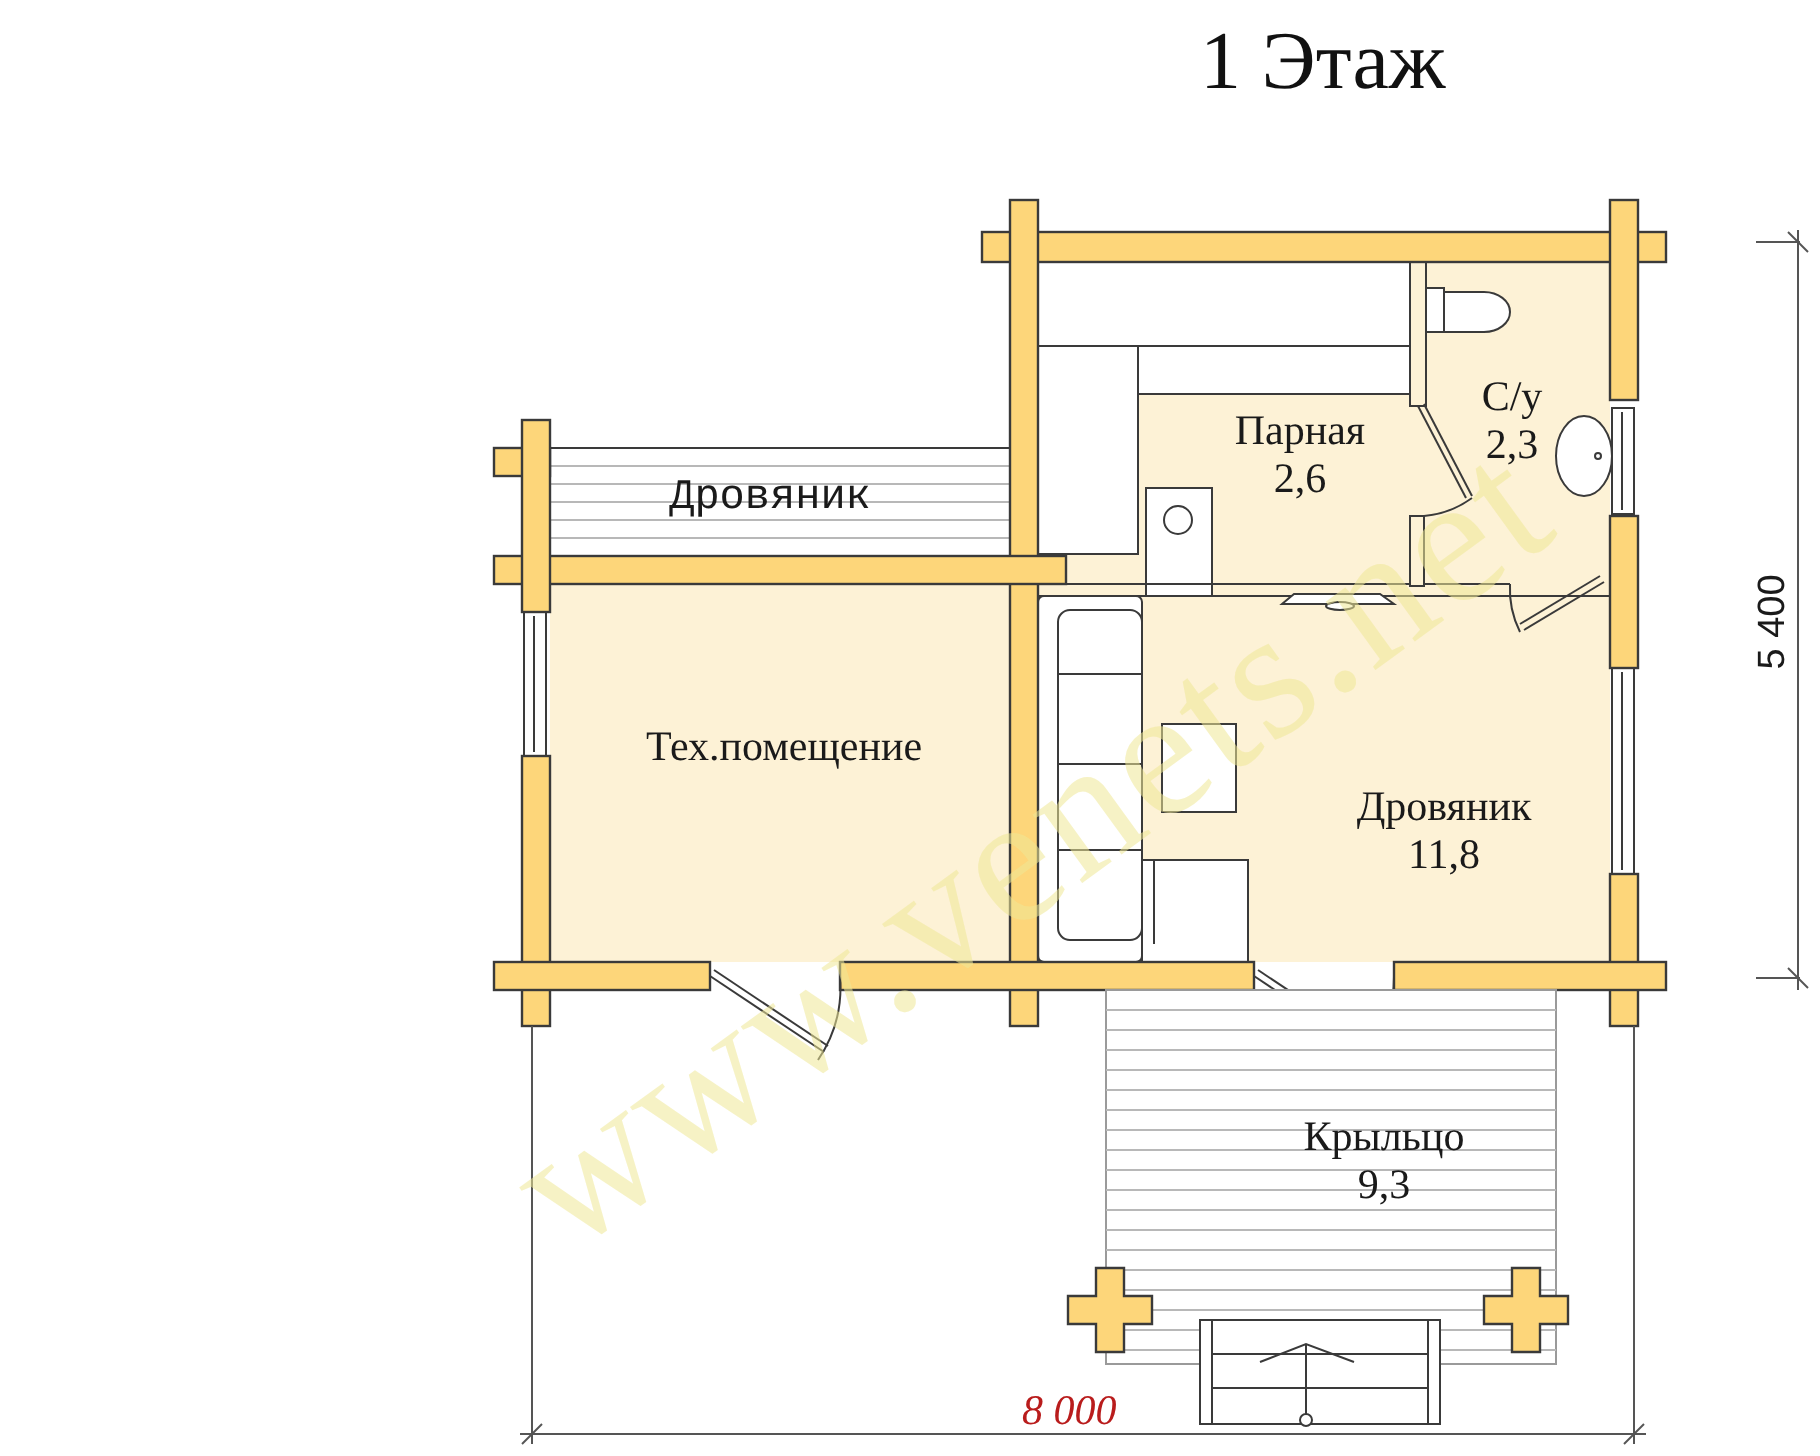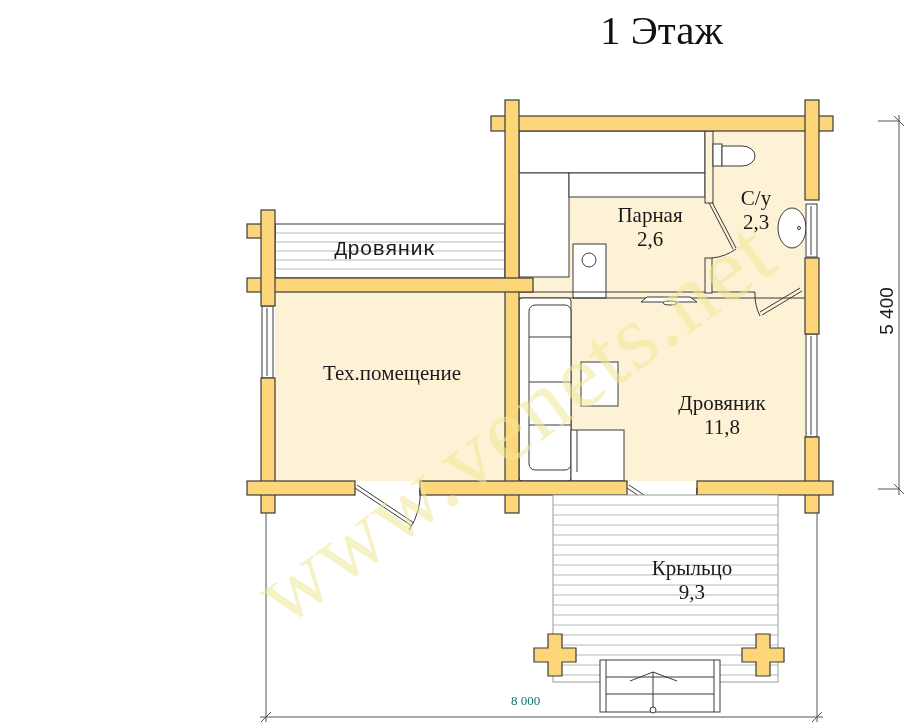--- a/index.html
+++ b/index.html
@@ -1,21 +1,21 @@
 <!DOCTYPE html>
 <html><head>
 <meta charset="utf-8">
 <style>
   html, body { margin: 0; padding: 0; background: #ffffff; }
   body { width: 910px; height: 728px; position: relative; overflow: hidden;
          font-family: "Liberation Serif", "DejaVu Serif", serif; }
   .title { position: absolute; left: 600px; top: 6px; font-size: 41px; color: #111; white-space: nowrap; }
   svg.plan { position: absolute; left: 0; top: 0; }
   .lbl { position: absolute; text-align: center; color: #1a1a1a; font-size: 21px; line-height: 24px; white-space: nowrap; transform: translateX(-50%); }
-  .dim { position: absolute; font-size: 13px; color: #0f766e; white-space: nowrap; }
+  .dim { position: absolute; font-size: 21px; color: #b91c1c; white-space: nowrap; font-style: italic; }
   .dim-v { position: absolute; font-family: "Liberation Sans", "DejaVu Sans", sans-serif; font-size: 19px; color: #1a1a1a;
            transform: rotate(-90deg); transform-origin: center center; white-space: nowrap; }
   .watermark { position: absolute; left: 235px; top: 560px; font-size: 92px; color: rgba(238,232,150,0.55);
                transform: rotate(-36deg); transform-origin: left top; white-space: nowrap; letter-spacing: 2px;
                font-family: "Liberation Serif", serif; pointer-events: none; }
 </style>
 </head>
 <body>
 
 <div class="title">1 Этаж</div>

